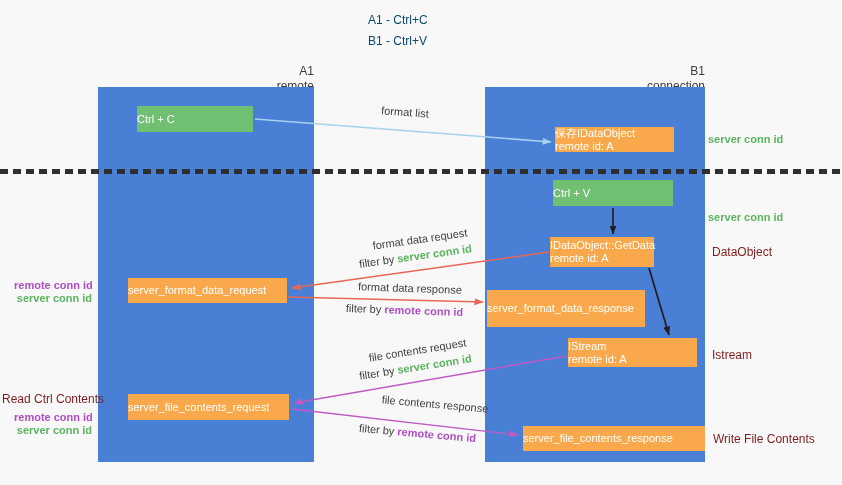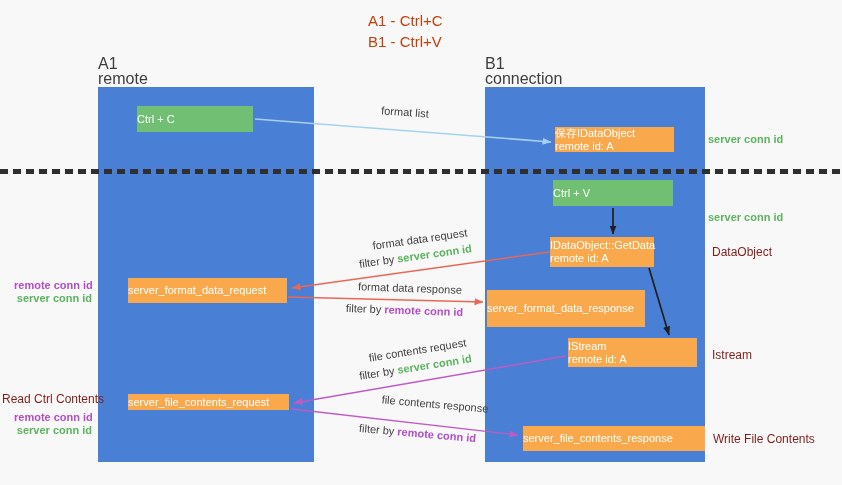--- a/index.html
+++ b/index.html
@@ -1,25 +1,25 @@
 <!DOCTYPE html>
 <html><head>
 <meta charset="utf-8">
 <style>
   html,body{margin:0;padding:0;background:#e9e9e9;}
   #canvas{
     position:relative;width:842px;height:485px;background:#f8f8f8;
     font-family:"Liberation Sans",sans-serif;color:#3d3d3d;overflow:hidden;
   }
   .abs{position:absolute;}
-  .title{left:368px;top:10px;font-size:15px;line-height:21px;color:#c2410c;}
+  .title{left:368px;top:10px;font-size:12px;line-height:21px;color:#0c4a6e;}
   .col{background:#4a7fd6;top:87px;height:375px;}
   .col-a{left:98px;width:216px;}
   .col-b{left:485px;width:220px;}
-  .col-hdr{top:56px;text-align:left;font-size:16px;line-height:15px;color:#3d3d3d;}
+  .col-hdr{top:64px;text-align:right;font-size:12px;line-height:15px;color:#3d3d3d;}
   .divider{
     left:0;top:169px;width:842px;height:5px;
     background:repeating-linear-gradient(90deg,#2f2f2f 0 8px,transparent 8px 13px);
   }
   .node{
     display:flex;flex-direction:column;align-items:flex-start;justify-content:center;
     color:#ffffff;font-size:11px;line-height:13px;text-align:center;
     box-sizing:border-box;
   }
   .green-box{background:#71bf73;}
@@ -105,21 +105,21 @@
 
   <div class="abs node orange-box" style="left:487px;top:290px;width:158px;height:37px;">
     <div>server_format_data_response</div>
   </div>
 
   <div class="abs node orange-box" style="left:568px;top:338px;width:129px;height:29px;">
     <div>IStream</div>
     <div>remote id: A</div>
   </div>
 
-  <div class="abs node orange-box" style="left:128px;top:394px;width:161px;height:16px;">
+  <div class="abs node orange-box" style="left:128px;top:394px;width:161px;height:26px;">
     <div>server_file_contents_request</div>
   </div>
 
   <div class="abs node orange-box" style="left:523px;top:426px;width:182px;height:25px;">
     <div>server_file_contents_response</div>
   </div>
 
   <div class="abs lbl arrow-label" style="left:345px;top:106px;width:120px;transform:rotate(4deg);">format list</div>
 
   <div class="abs lbl arrow-label" style="left:355px;top:233px;width:130px;transform:rotate(-8deg);">format data request</div>

